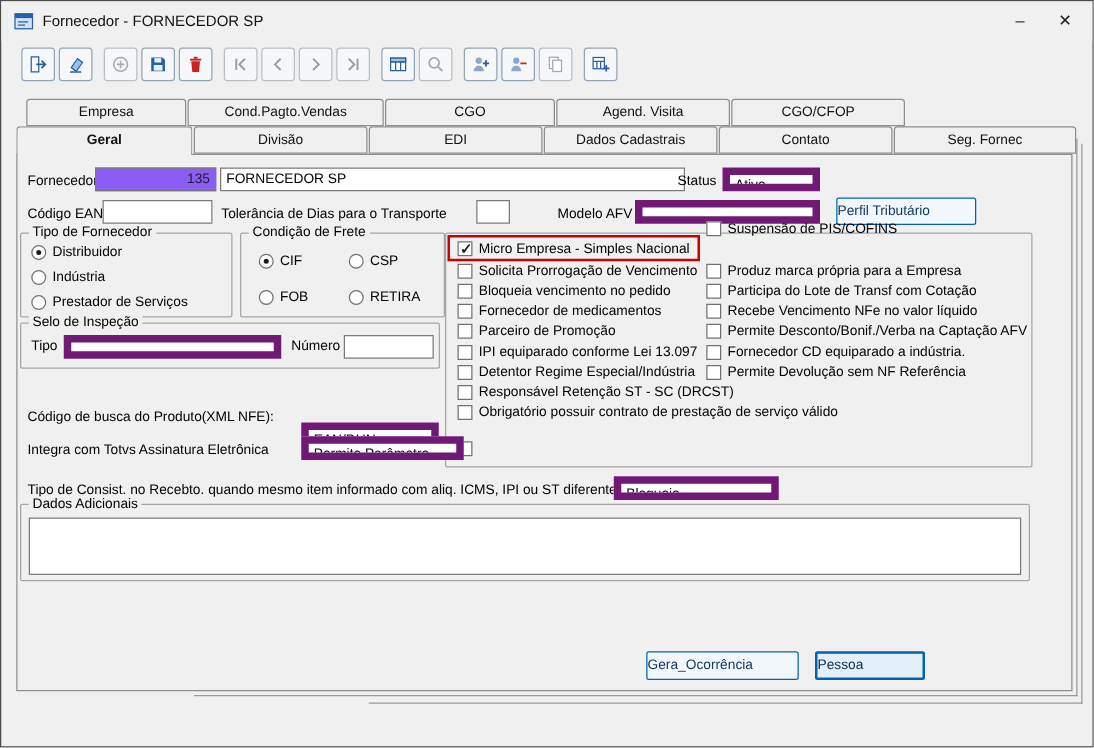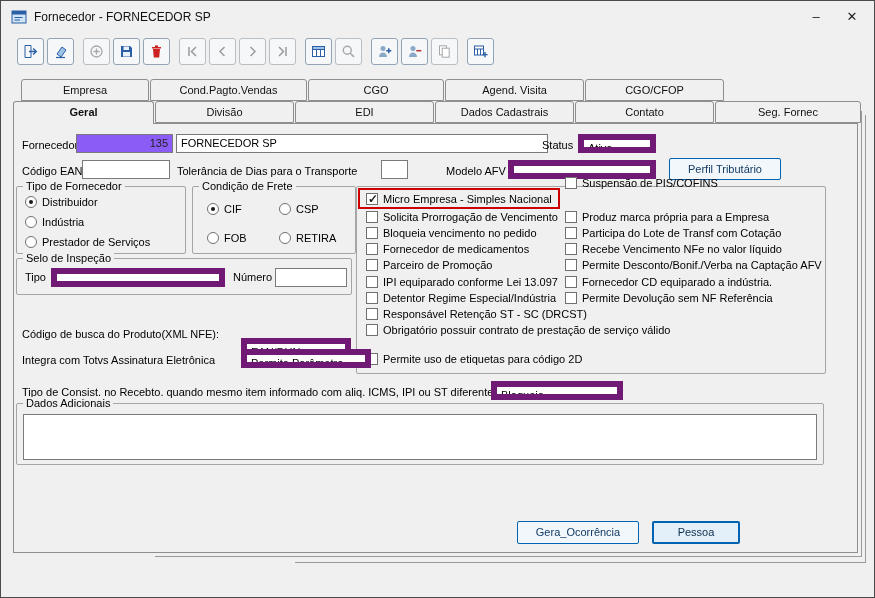--- a/index.html
+++ b/index.html
@@ -54,21 +54,21 @@
                    height:14px; white-space:nowrap; }
   .cb { width:12px; height:12px; background:#fff; border:1px solid #707070; position:relative; flex:0 0 12px; }
   .cb.on::after { content:"✓"; position:absolute; left:1px; top:-2px; font-size:12px; font-weight:bold; color:#1a1a1a; }
   .rb { width:12px; height:12px; border-radius:50%; background:#fff; border:1px solid #707070; position:relative; flex:0 0 12px; }
   .rb.on::after { content:""; position:absolute; left:3px; top:3px; width:4px; height:4px; border-radius:50%; background:#1a1a1a; }
 
   .hl-red { position:absolute; left:344px; top:64px; width:202px; height:21px;
             border:2px solid #cc0000; pointer-events:none; z-index:8; }
 
   .btn-blue { position:absolute; border:1px solid #0063b1; border-radius:2px; background:#f2f7fc;
-              color:#123a63; font-size:11px; text-align:center; }
+              color:#123a63; font-size:11px; text-align:left; }
   .btn-focus { border:2px solid #0063b1; background:#e3eff9; color:#0d2d4d; }
 
   .ta { position:absolute; background:#fff; border:1px solid #7a7a7a; font-size:11px; padding:2px 4px; }
 </style>
 </head>
 <body>
 
 <div class="window">
 
   <div class="titlebar">
@@ -317,21 +317,20 @@
       <span class="cb"></span>
       <span>Fornecedor CD equiparado a indústria.</span>
     </div>
     <div class="check" style="left:551px;top:167px">
       <span class="cb"></span>
       <span>Permite Devolução sem NF Referência</span>
     </div>
 
     <div class="check" style="left:352px;top:228px">
       <span class="cb"></span>
-      <span>Permite uso de etiquetas para código 2D</span>
     </div>
 
     <div class="group" style="left:2px;top:134px;width:336px;height:37px">
       <span class="legend">Selo de Inspeção</span>
       <span class="lbl" style="left:8px;top:12px">Tipo</span>
       <div class="combo" style="left:34px;top:9px;width:174px">
         <span></span>
         <span class="arr"></span>
       </div>
       <span class="lbl" style="left:216px;top:12px">Número</span>

